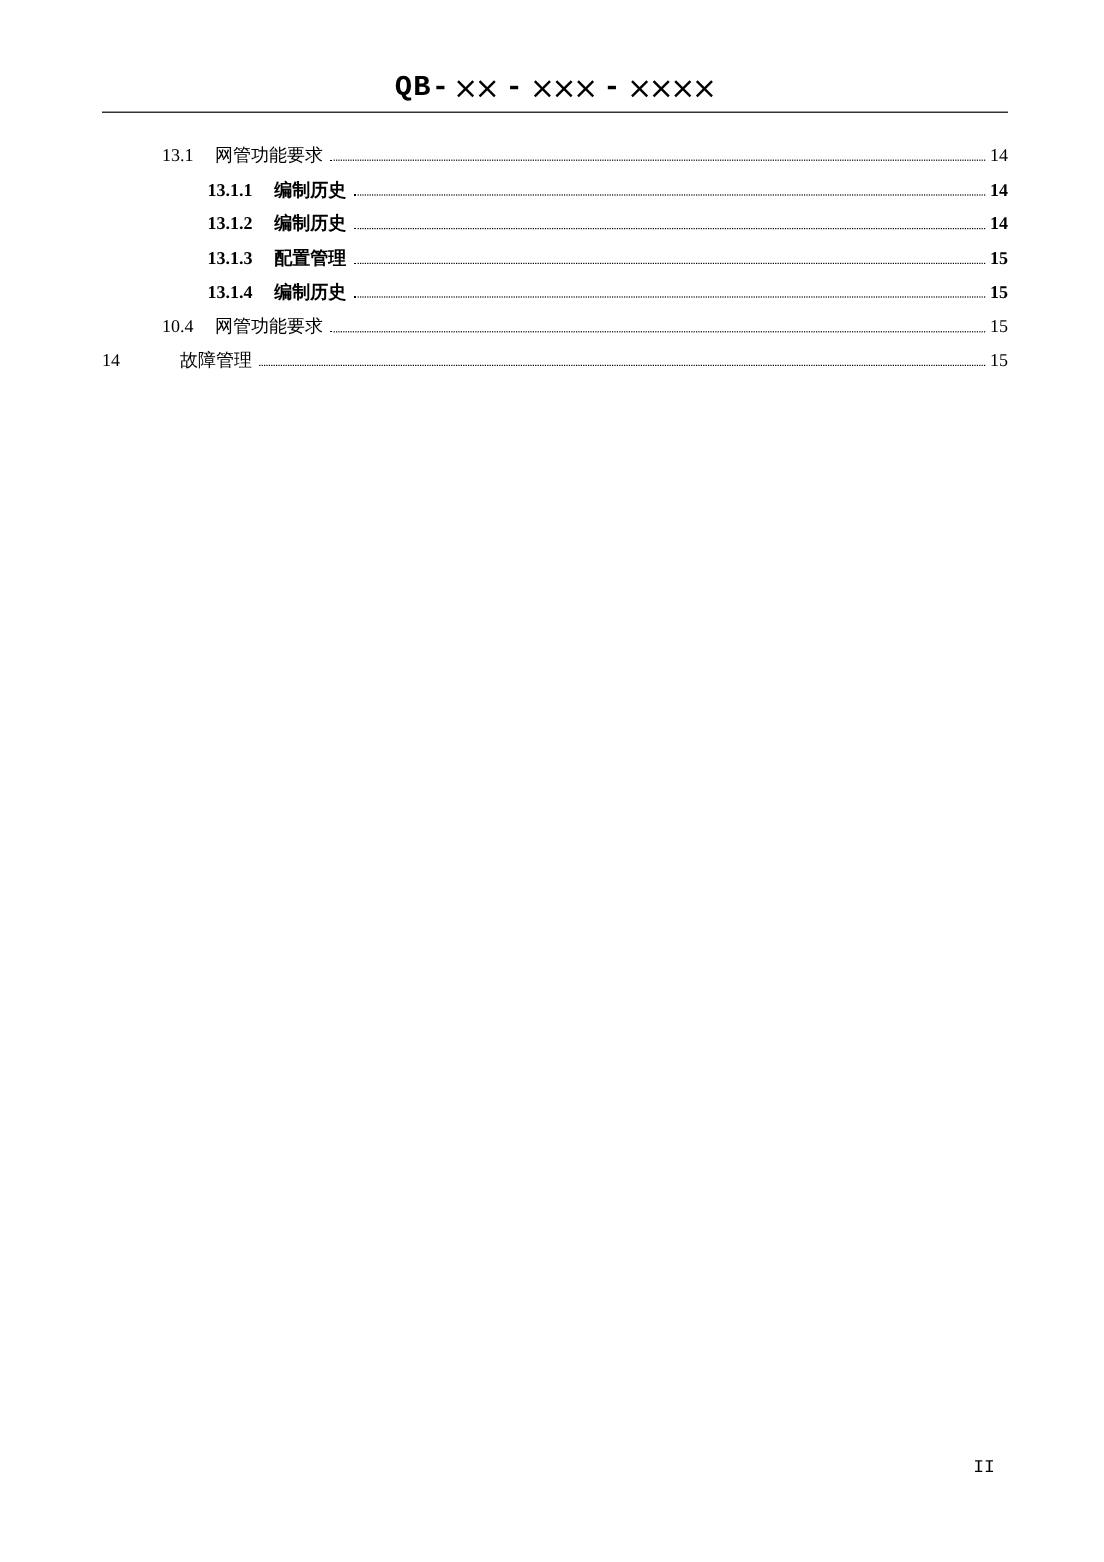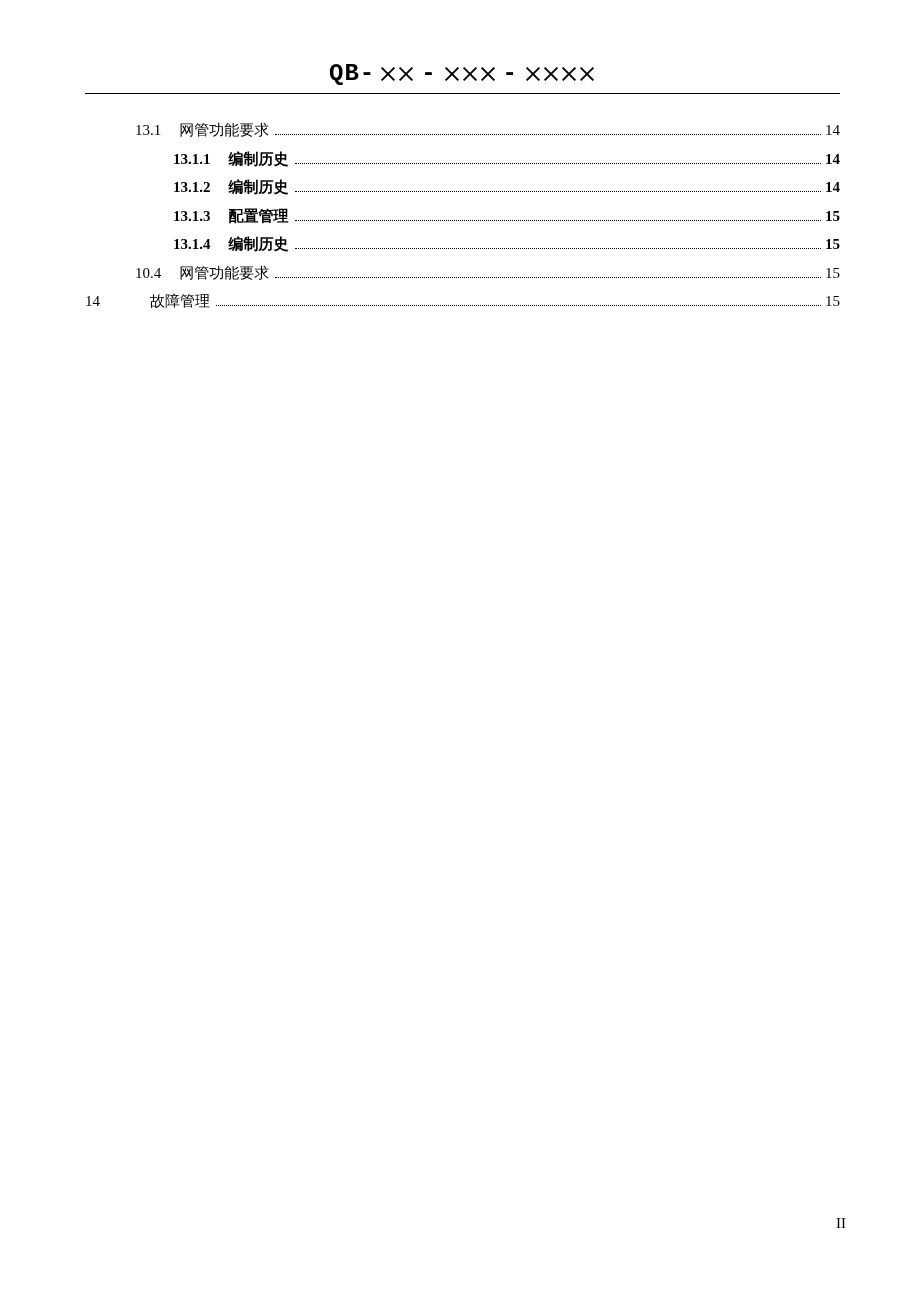--- a/index.html
+++ b/index.html
@@ -64,22 +64,22 @@
       margin: 0 4px 4px 6px;
       min-width: 10px;
     }
     .toc-page { flex-shrink: 0; }
     .indent-1 { padding-left: 50px; }
     .indent-2 { padding-left: 88px; font-weight: bold; }
     .indent-0 { padding-left: 0px; }
     .page-number {
       position: absolute;
       bottom: 70px;
-      right: 74px;
-      font-family: Liberation Serif, serif;
+      right: 91px;
+      font-family: Liberation Mono, monospace;
       font-size: 15px;
     }
   </style>
 </head>
 <body>
 
 <div class="page">
 
   <div class="header">
     <span class="header-qb">QB-</span>

